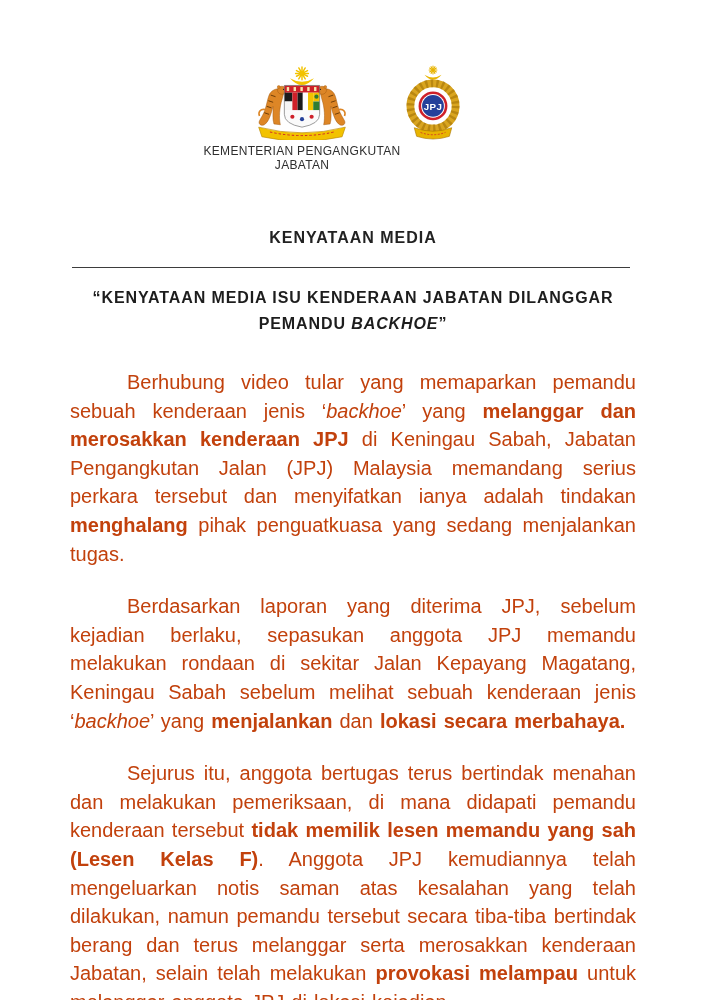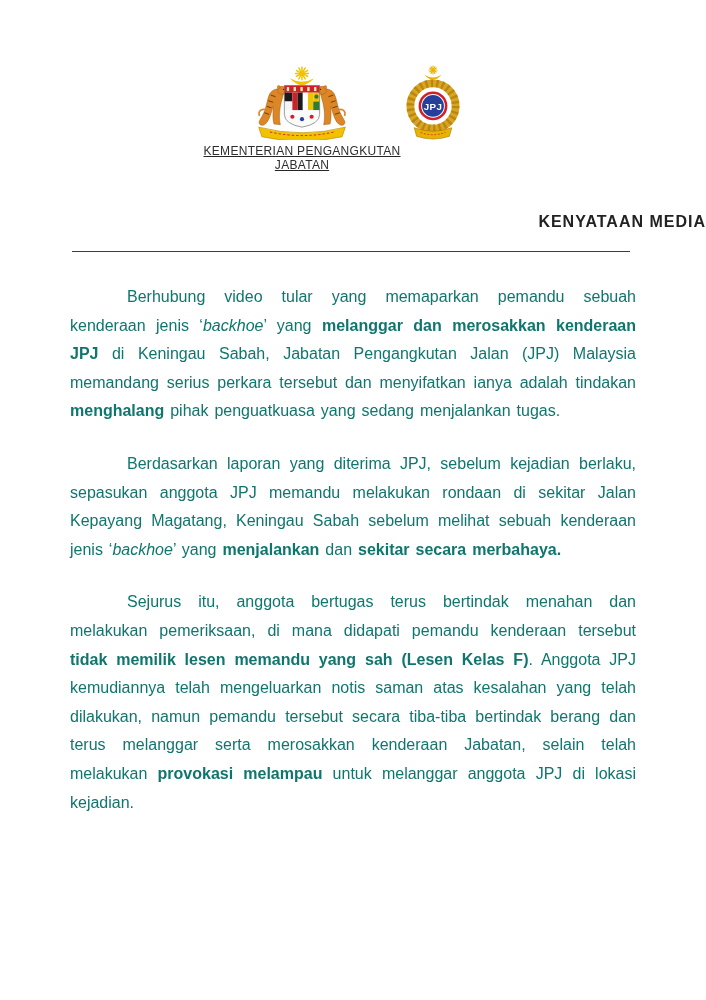--- a/index.html
+++ b/index.html
@@ -10,30 +10,30 @@
     overflow:hidden;
   }
   .page { position:relative; width:706px; height:1000px; background:#ffffff; }
 
   
   .logo-row {
     display:flex; justify-content:center; align-items:flex-start;
     padding-top:63px; gap:10px;
     transform:translateX(-10px);
   }
-  .arms-block { width:170px; display:flex; flex-direction:column; align-items:center;text-decoration:underline; }
+  .arms-block { width:170px; display:flex; flex-direction:column; align-items:center; }
   .ministry {
     margin-top:4px; text-align:center;
     font-size:12px; line-height:14px; letter-spacing:0.3px;
     color:#2e2e2e; white-space:nowrap;
   }
 
   
   .titles {
-    margin-top:36px; text-align:right;
+    margin-top:52px; text-align:center;
     font-weight:bold; font-size:16px; line-height:28px;
     letter-spacing:1px; color:#222222;
   }
 
   .content { margin:0 70px 0 70px; }
 
   .rule {
     border:none; border-top:1.6px solid #3d3d3d;
     margin:15px 6px 0 2px;
   }
@@ -42,23 +42,23 @@
     margin:17px 4px 0 4px; text-align:center;
     font-weight:bold; font-size:16px; line-height:26px;
     letter-spacing:0.9px; color:#1d1d1d;
   }
   .headline .i, .body-para .i { font-style:italic; }
   .body-para .b { font-weight:bold; }
 
   .paragraphs { margin-top:31px; }
   .body-para {
     margin:0 0 24px 0;
-    font-size:16px; line-height:28.6px;
+    font-size:20px; line-height:28.6px;
     text-align:justify; text-indent:57px;
-    word-spacing:1.5px; color:#0f766e;
+    word-spacing:1.5px; color:#c2410c;
   }
 </style>
 </head>
 <body>
 
 <div class="page">
 
   <div class="logo-row">
 
     <div class="arms-block">
@@ -171,20 +171,21 @@
       <path d="M30,89 Q46,95 62,89" fill="none" stroke="#CE2029" stroke-width="1" stroke-dasharray="2.5 2"></path>
     </svg>
   </div>
 
   <div class="titles">
     <div>KENYATAAN MEDIA</div>
   </div>
 
   <div class="content">
     <hr class="rule">
+    <div class="headline"><span>“KENYATAAN MEDIA ISU KENDERAAN JABATAN DILANGGAR PEMANDU </span><span class="i">BACKHOE</span><span>”</span></div>
     <div class="paragraphs" id="paragraphs">
         <p class="body-para"><span>Berhubung video tular yang memaparkan pemandu sebuah kenderaan jenis ‘</span><span class="i">backhoe</span><span>’ yang </span><span class="b">melanggar dan merosakkan kenderaan JPJ</span><span> di Keningau Sabah, Jabatan Pengangkutan Jalan (JPJ) Malaysia memandang serius perkara tersebut dan menyifatkan ianya adalah tindakan </span><span class="b">menghalang</span><span> pihak penguatkuasa yang sedang menjalankan tugas.</span></p>
-        <p class="body-para"><span>Berdasarkan laporan yang diterima JPJ, sebelum kejadian berlaku, sepasukan anggota JPJ memandu melakukan rondaan di sekitar Jalan Kepayang Magatang, Keningau Sabah sebelum melihat sebuah kenderaan jenis ‘</span><span class="i">backhoe</span><span>’ yang </span><span class="b">menjalankan</span><span> dan </span><span class="b">sekitar secara merbahaya.</span></p>
+        <p class="body-para"><span>Berdasarkan laporan yang diterima JPJ, sebelum kejadian berlaku, sepasukan anggota JPJ memandu melakukan rondaan di sekitar Jalan Kepayang Magatang, Keningau Sabah sebelum melihat sebuah kenderaan jenis ‘</span><span class="i">backhoe</span><span>’ yang </span><span class="b">menjalankan</span><span> dan </span><span class="b">lokasi secara merbahaya.</span></p>
         <p class="body-para"><span>Sejurus itu, anggota bertugas terus bertindak menahan dan melakukan pemeriksaan, di mana didapati pemandu kenderaan tersebut </span><span class="b">tidak memilik lesen memandu yang sah (Lesen Kelas F)</span><span>. Anggota JPJ kemudiannya telah mengeluarkan notis saman atas kesalahan yang telah dilakukan, namun pemandu tersebut secara tiba-tiba bertindak berang dan terus melanggar serta merosakkan kenderaan Jabatan, selain telah melakukan </span><span class="b">provokasi melampau</span><span> untuk melanggar anggota JPJ di lokasi kejadian.</span></p>
       </div>
   </div>
 
 </div>
 
 </body></html>

